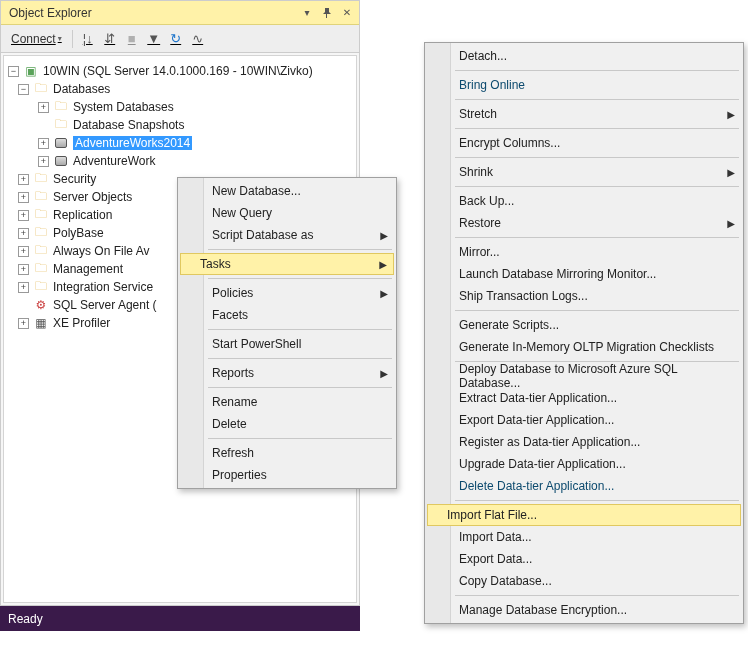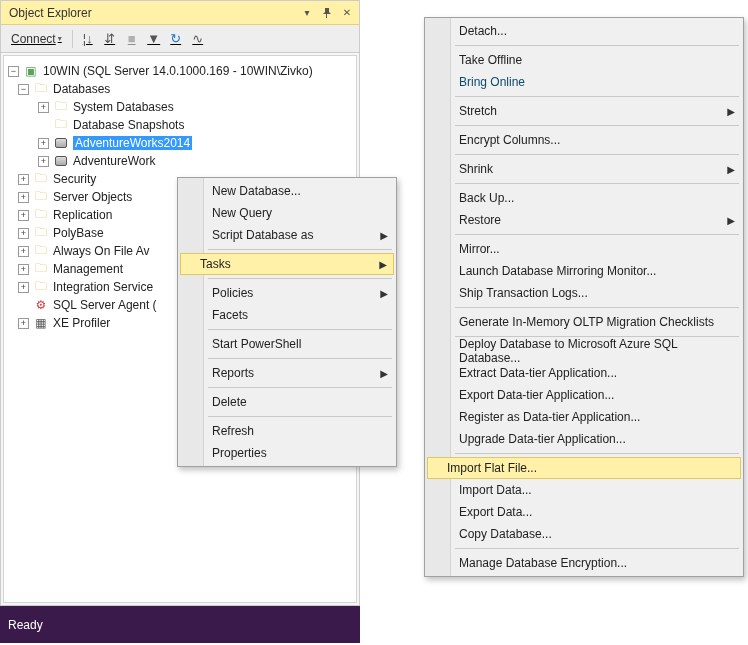--- a/index.html
+++ b/index.html
@@ -33,37 +33,37 @@
   .folder { color:#e0b24a; font-size:12px; }
   .dbico { width:12px; height:10px; border:1px solid #555; border-radius:2px;
     background:linear-gradient(#ddd,#aaa); display:inline-block;}
   .server-ico { color:#5aa35a; font-size:12px;}
   .agent-ico { color:#c44; font-size:12px;}
   .sel { background:#3399ff; color:#fff; padding:0 2px; }
   .tree-label { color:#222; }
   .indent1 { padding-left: 14px; }
   .indent2 { padding-left: 34px; }
 
-  .statusbar { background:#3a1a4a; color:#fff; height:37px; display:flex; align-items:center;
+  .statusbar { background:#3a1a4a; color:#fff; height:25px; display:flex; align-items:center;
     padding:0 8px; font-size:12px; width:360px;}
 
   
   .menu { position:absolute; background:#f0f0f0; border:1px solid #a0a0a0;
     box-shadow: 2px 3px 6px rgba(0,0,0,.25); padding:2px; }
   .menu .iconcol { position:absolute; left:0; top:0; bottom:0; width:26px; background:#e8e8e8;
     border-right:1px solid #d4d4d4;}
   .menu-items { position:relative; }
   .menu-item { height:22px; display:flex; align-items:center; padding:0 18px 0 32px;
     position:relative; color:#222;}
   .menu-item.hl { background:#fff2a8; border:1px solid #e0c860; padding:0 17px 0 19px; height:22px;}
   .menu-item.disabled { color:#0c4a6e; }
   .menu-item .arrow { position:absolute; right:6px; font-size:10px; color:#333;}
   .menu-sep { height:1px; background:#c8c8c8; margin:3px 2px 3px 28px;}
   .menu1 { left:177px; top:135px; width:220px;margin-top:42px; }
-  .menu2 { left:424px; top:17px; width:320px; }
+  .menu2 { left:424px; top:42px; width:320px; }
 
 </style>
 </head>
 <body>
 
 <div class="panel">
   <div class="panel-titlebar">
     <span class="panel-title">Object Explorer</span>
     <div class="titlebar-icons">
       <span class="tb-btn">▾</span>
@@ -207,42 +207,42 @@
     <div class="menu-item">
         <span>Start PowerShell</span>
       </div>
     <div class="menu-sep"></div>
     <div class="menu-item">
         <span>Reports</span>
         <span class="arrow">▶</span>
       </div>
     <div class="menu-sep"></div>
     <div class="menu-item">
+        <span>Rename</span>
+      </div>
+    <div class="menu-item">
         <span>Delete</span>
       </div>
     <div class="menu-sep"></div>
     <div class="menu-item">
         <span>Refresh</span>
       </div>
     <div class="menu-item">
         <span>Properties</span>
       </div>
   </div>
 </div>
 
 <div class="menu menu2">
   <div class="iconcol"></div>
   <div class="menu-items">
     <div class="menu-item">
         <span>Detach...</span>
       </div>
     <div class="menu-sep"></div>
-    <div class="menu-item">
-        <span>Take Offline</span>
-      </div>
     <div class="menu-item disabled">
         <span>Bring Online</span>
       </div>
     <div class="menu-sep"></div>
     <div class="menu-item">
         <span>Stretch</span>
         <span class="arrow">▶</span>
       </div>
     <div class="menu-sep"></div>
     <div class="menu-item">
@@ -266,37 +266,43 @@
         <span>Mirror...</span>
       </div>
     <div class="menu-item">
         <span>Launch Database Mirroring Monitor...</span>
       </div>
     <div class="menu-item">
         <span>Ship Transaction Logs...</span>
       </div>
     <div class="menu-sep"></div>
     <div class="menu-item">
+        <span>Generate Scripts...</span>
+      </div>
+    <div class="menu-item">
         <span>Generate In-Memory OLTP Migration Checklists</span>
       </div>
     <div class="menu-sep"></div>
     <div class="menu-item">
         <span>Deploy Database to Microsoft Azure SQL Database...</span>
       </div>
     <div class="menu-item">
         <span>Extract Data-tier Application...</span>
       </div>
     <div class="menu-item">
         <span>Export Data-tier Application...</span>
       </div>
     <div class="menu-item">
         <span>Register as Data-tier Application...</span>
       </div>
     <div class="menu-item">
         <span>Upgrade Data-tier Application...</span>
+      </div>
+    <div class="menu-item disabled">
+        <span>Delete Data-tier Application...</span>
       </div>
     <div class="menu-sep"></div>
     <div class="menu-item hl">
         <span>Import Flat File...</span>
       </div>
     <div class="menu-item">
         <span>Import Data...</span>
       </div>
     <div class="menu-item">
         <span>Export Data...</span>

